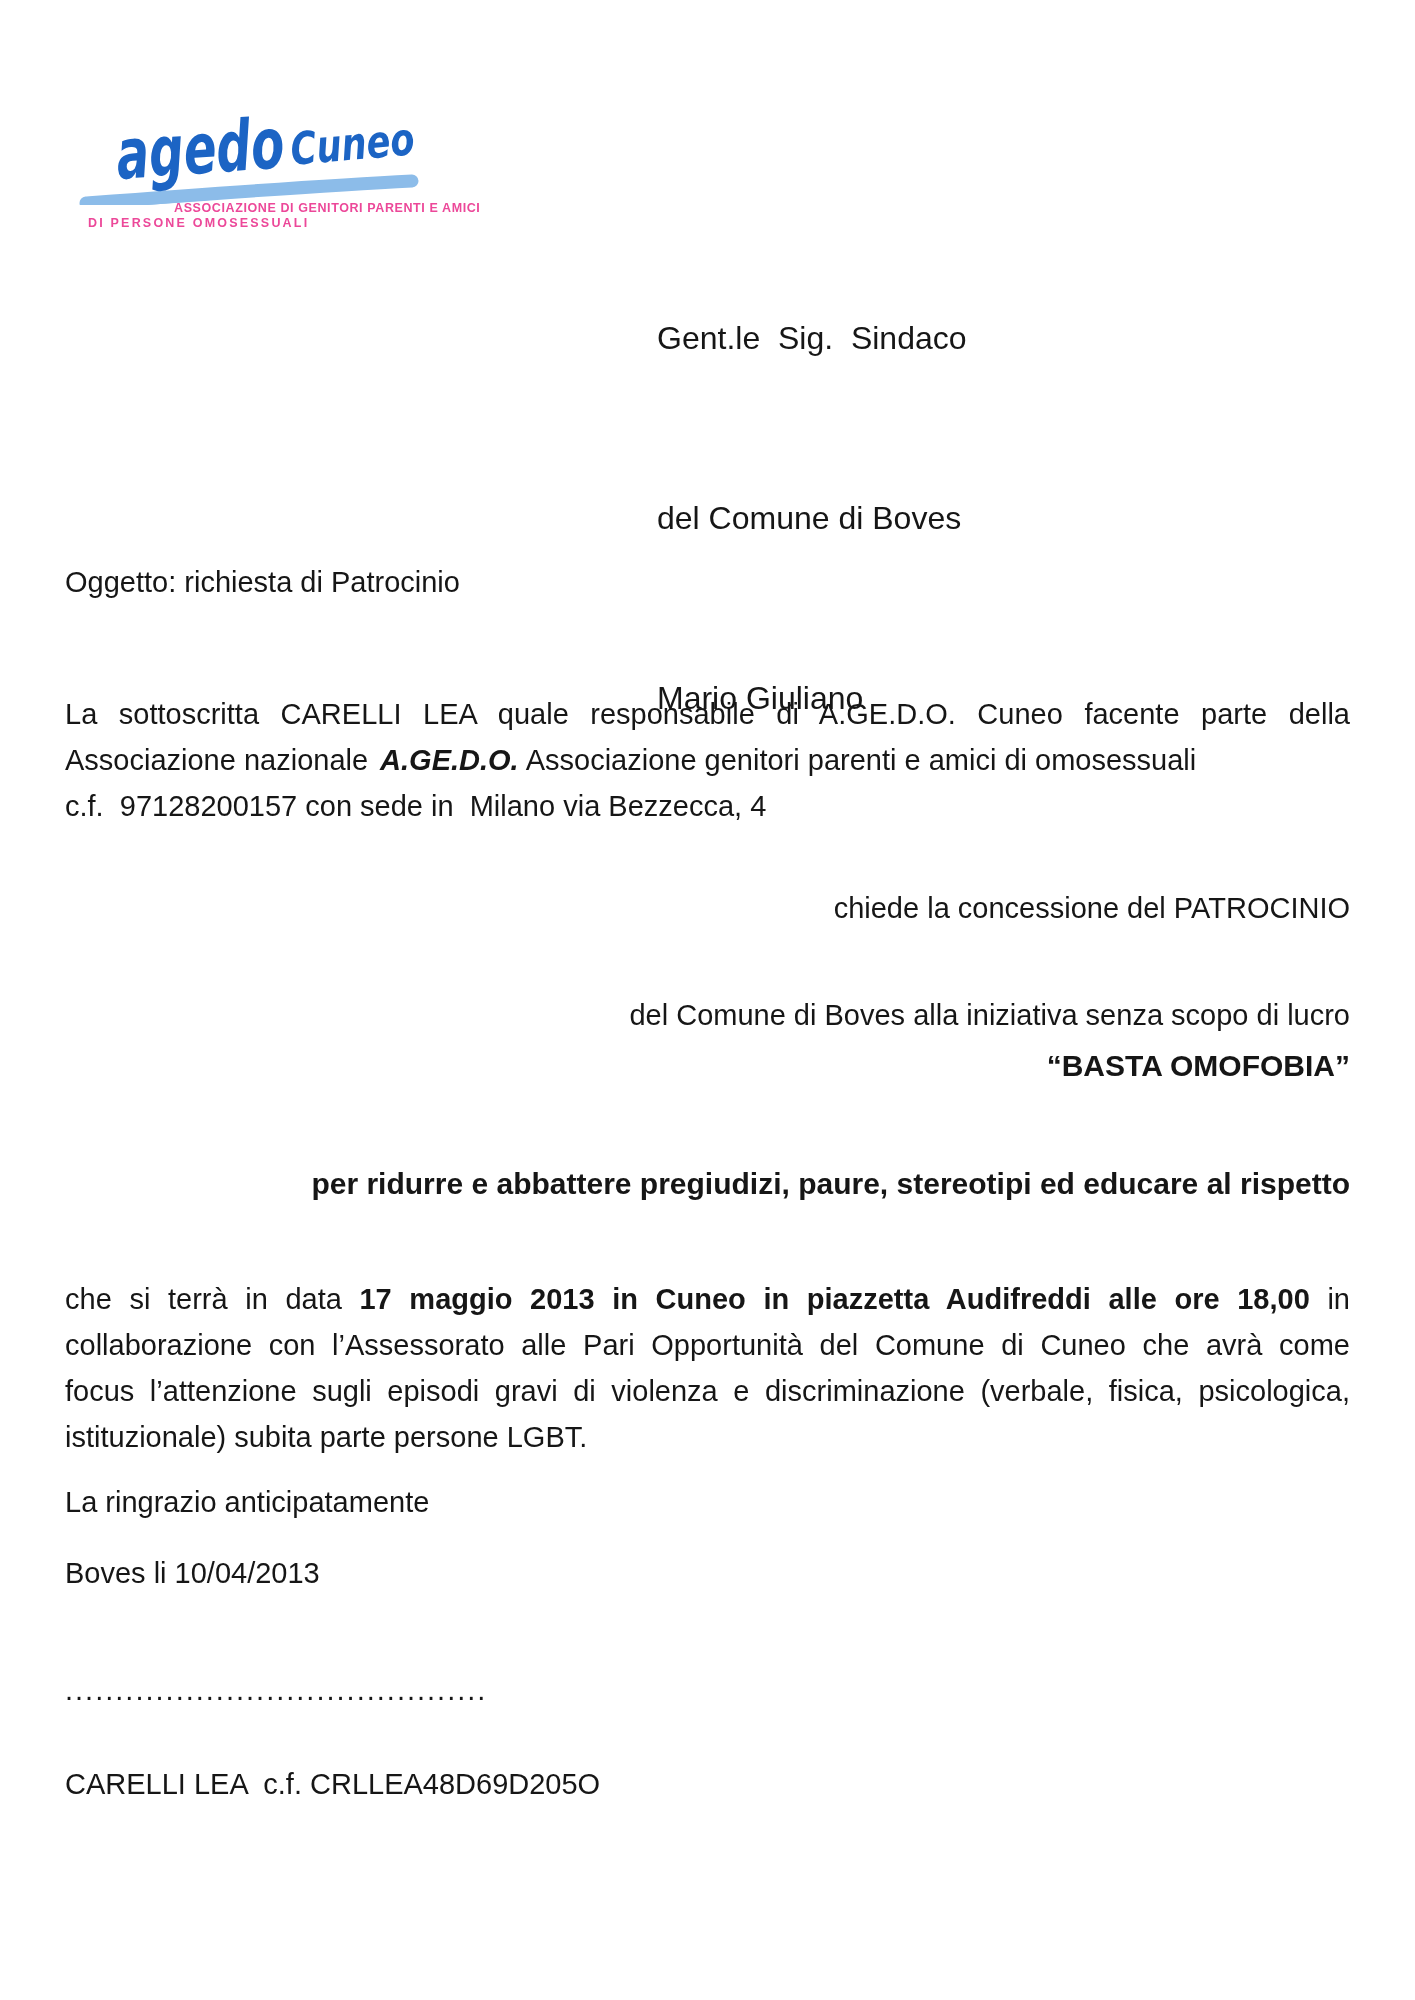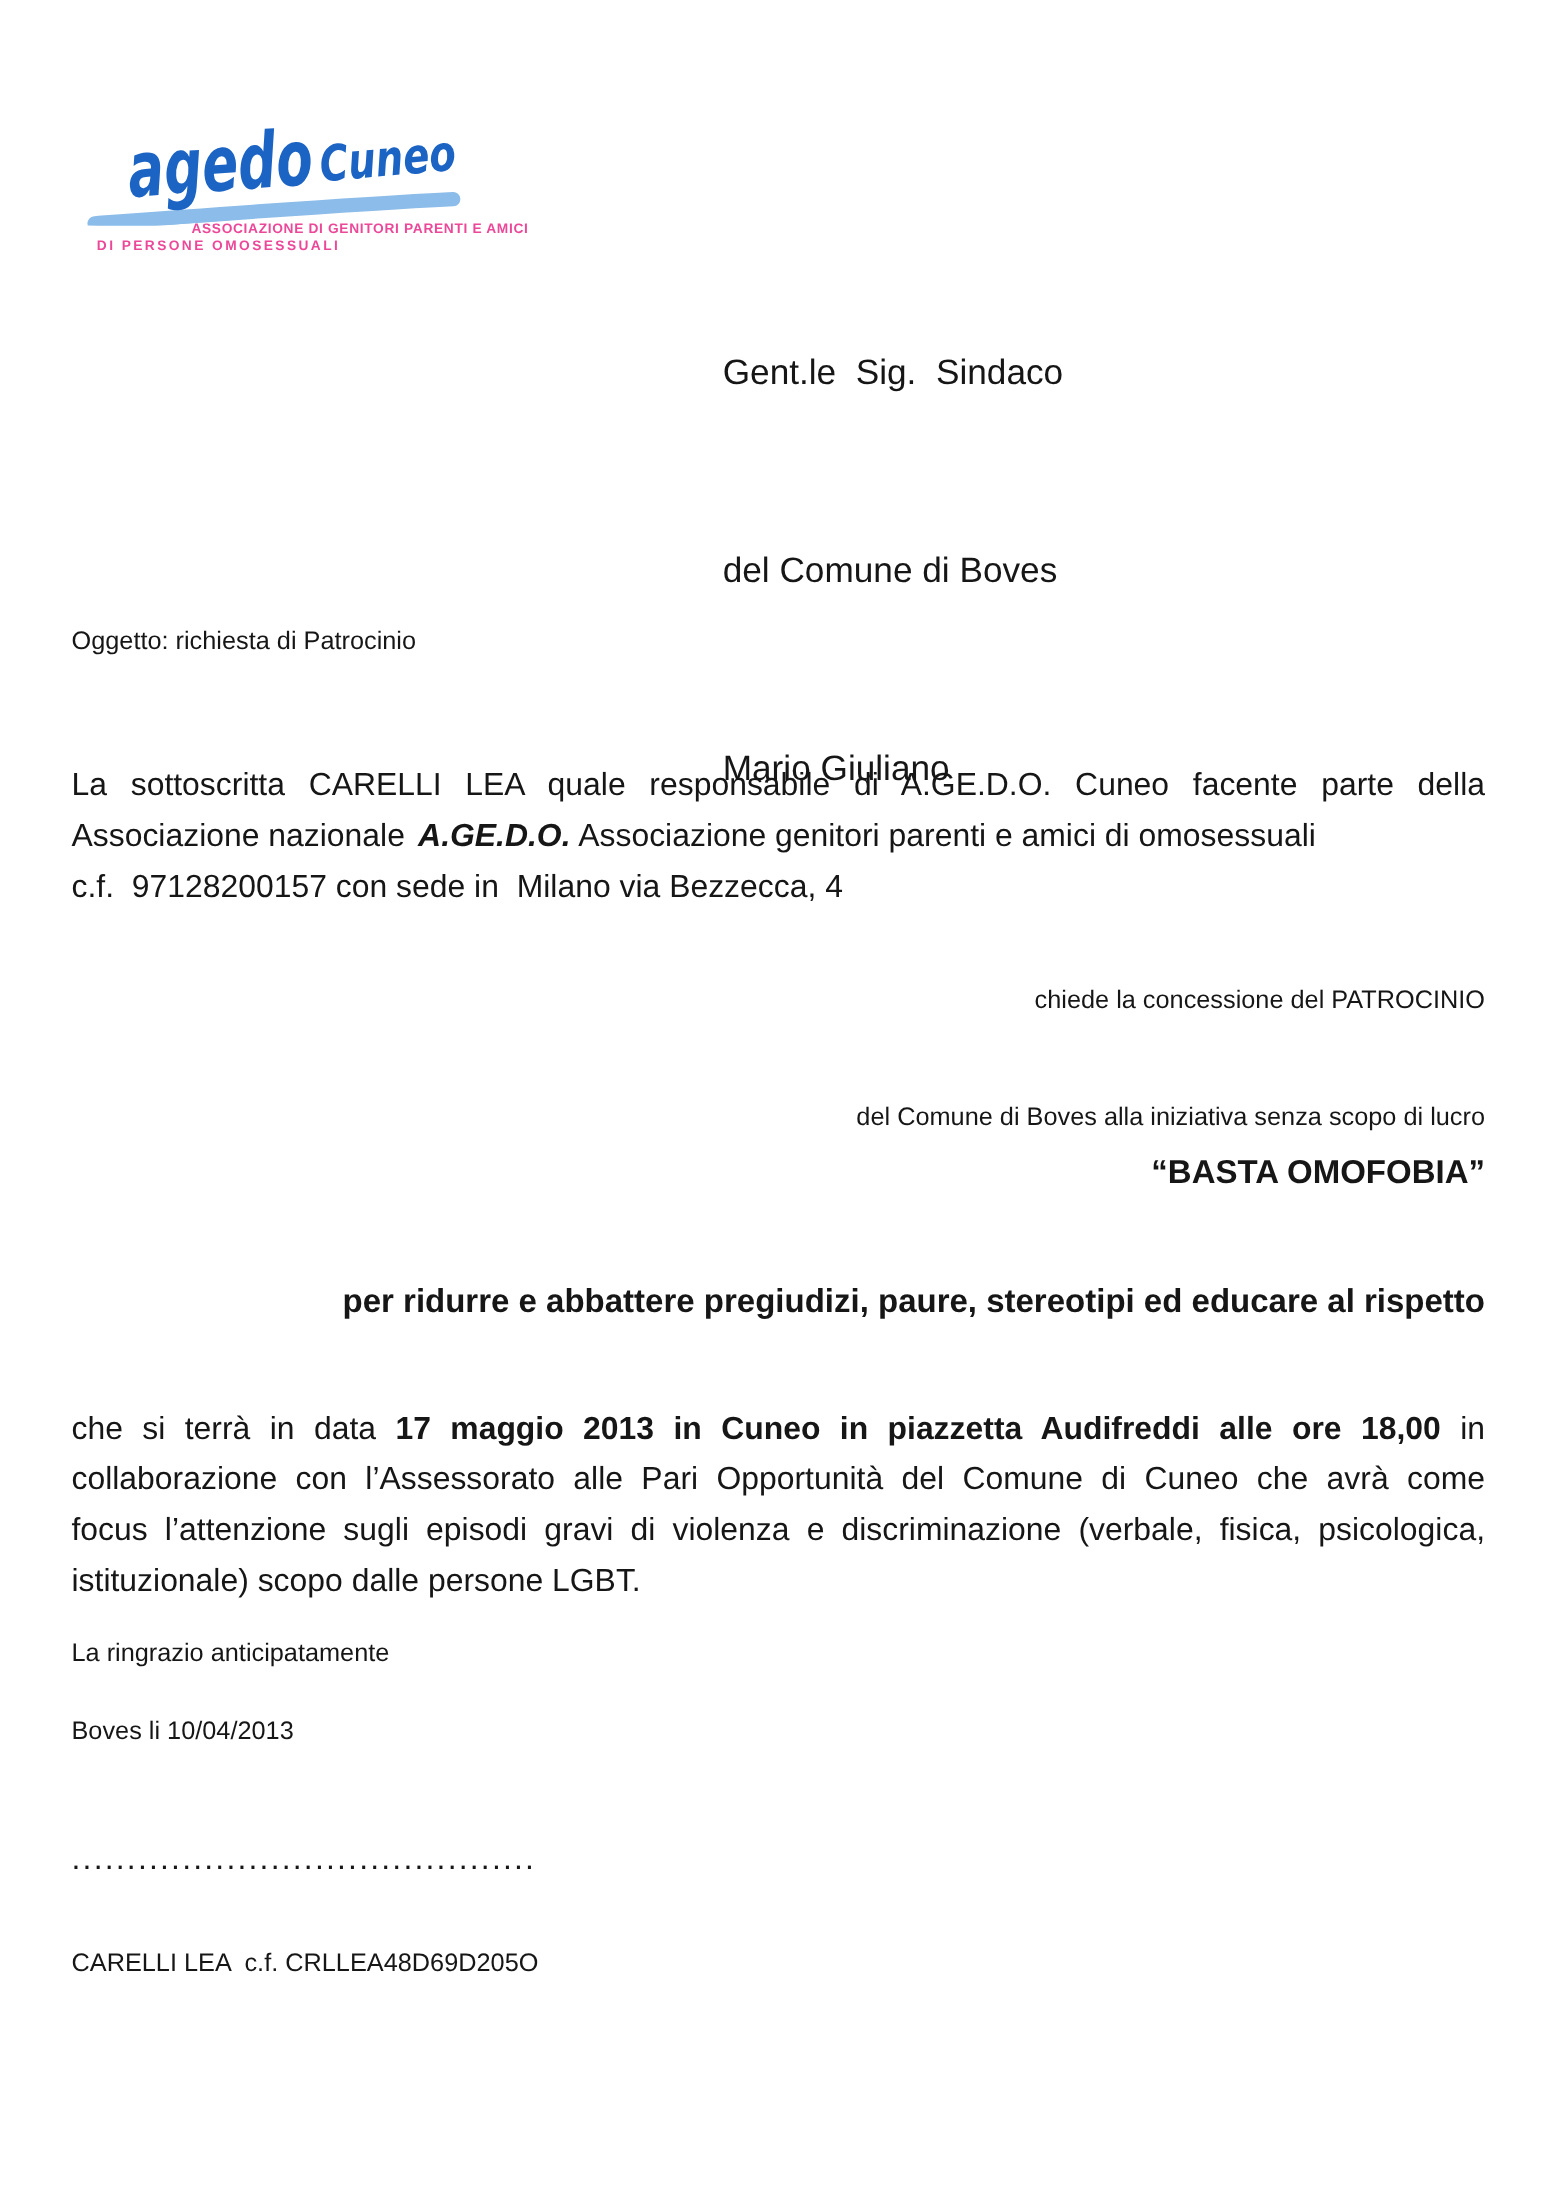--- a/index.html
+++ b/index.html
@@ -30,21 +30,21 @@
   .logo-caption-2 { left: 10px;  top: 131px; letter-spacing: 2.2px; }
 
   
   .recipient {
     left: 657px; top: 188px;
     font-size: 32px; font-weight: normal; line-height: 60px;
     white-space: pre-wrap;
   }
 
   
-  .line      { font-size: 23px; line-height: 36px; white-space: nowrap; }
+  .line      { font-size: 29px; line-height: 36px; white-space: nowrap; }
   .prewrap   { white-space: pre-wrap; }
   .para      { width: 1285px; font-size: 29px; line-height: 46px; }
   .jline     { text-align: justify; text-align-last: justify; }
   .centered  { width: 1285px; text-align: right; }
   .bold      { font-weight: bold; }
   .bolditalic{ font-weight: bold; font-style: italic; }
   .italic    { }
   .gap-l     { margin-left: 12px; }
   .gap-s     { margin-left: 7px; }
   .title-line{ font-size: 30px; font-weight: bold; line-height: 36px; }
@@ -87,21 +87,21 @@
 
   <div class="abs title-line centered" style="left:65px; top:1048px;">“BASTA OMOFOBIA”</div>
   <div class="abs title-line centered" style="left:65px; top:1166px;">per ridurre e abbattere pregiudizi, paure, stereotipi ed educare al rispetto</div>
 
   <div class="abs para" style="left:65px; top:1276px;">
     <div class="jline">
       <span>che si terrà in data </span><span class="bold">17 maggio 2013 in Cuneo in piazzetta Audifreddi alle ore 18,00</span><span> in</span>
     </div>
     <div class="jline">collaborazione con l’Assessorato alle Pari Opportunità del Comune di Cuneo che avrà come</div>
     <div class="jline">focus l’attenzione sugli episodi gravi di violenza e discriminazione (verbale, fisica, psicologica,</div>
-    <div>istituzionale) scopo dalle persone LGBT.</div>
+    <div>istituzionale) subita parte persone LGBT.</div>
   </div>
 
   <div class="abs line" style="left:65px; top:1484px;">La ringrazio anticipatamente</div>
   <div class="abs line" style="left:65px; top:1555px;">Boves li 10/04/2013</div>
 
   <div class="abs dots-line" style="left:65px; top:1672px;">..........................................</div>
   <div class="abs line prewrap" style="left:65px; top:1766px;">CARELLI LEA  c.f. CRLLEA48D69D205O</div>
 
 </div>
 

